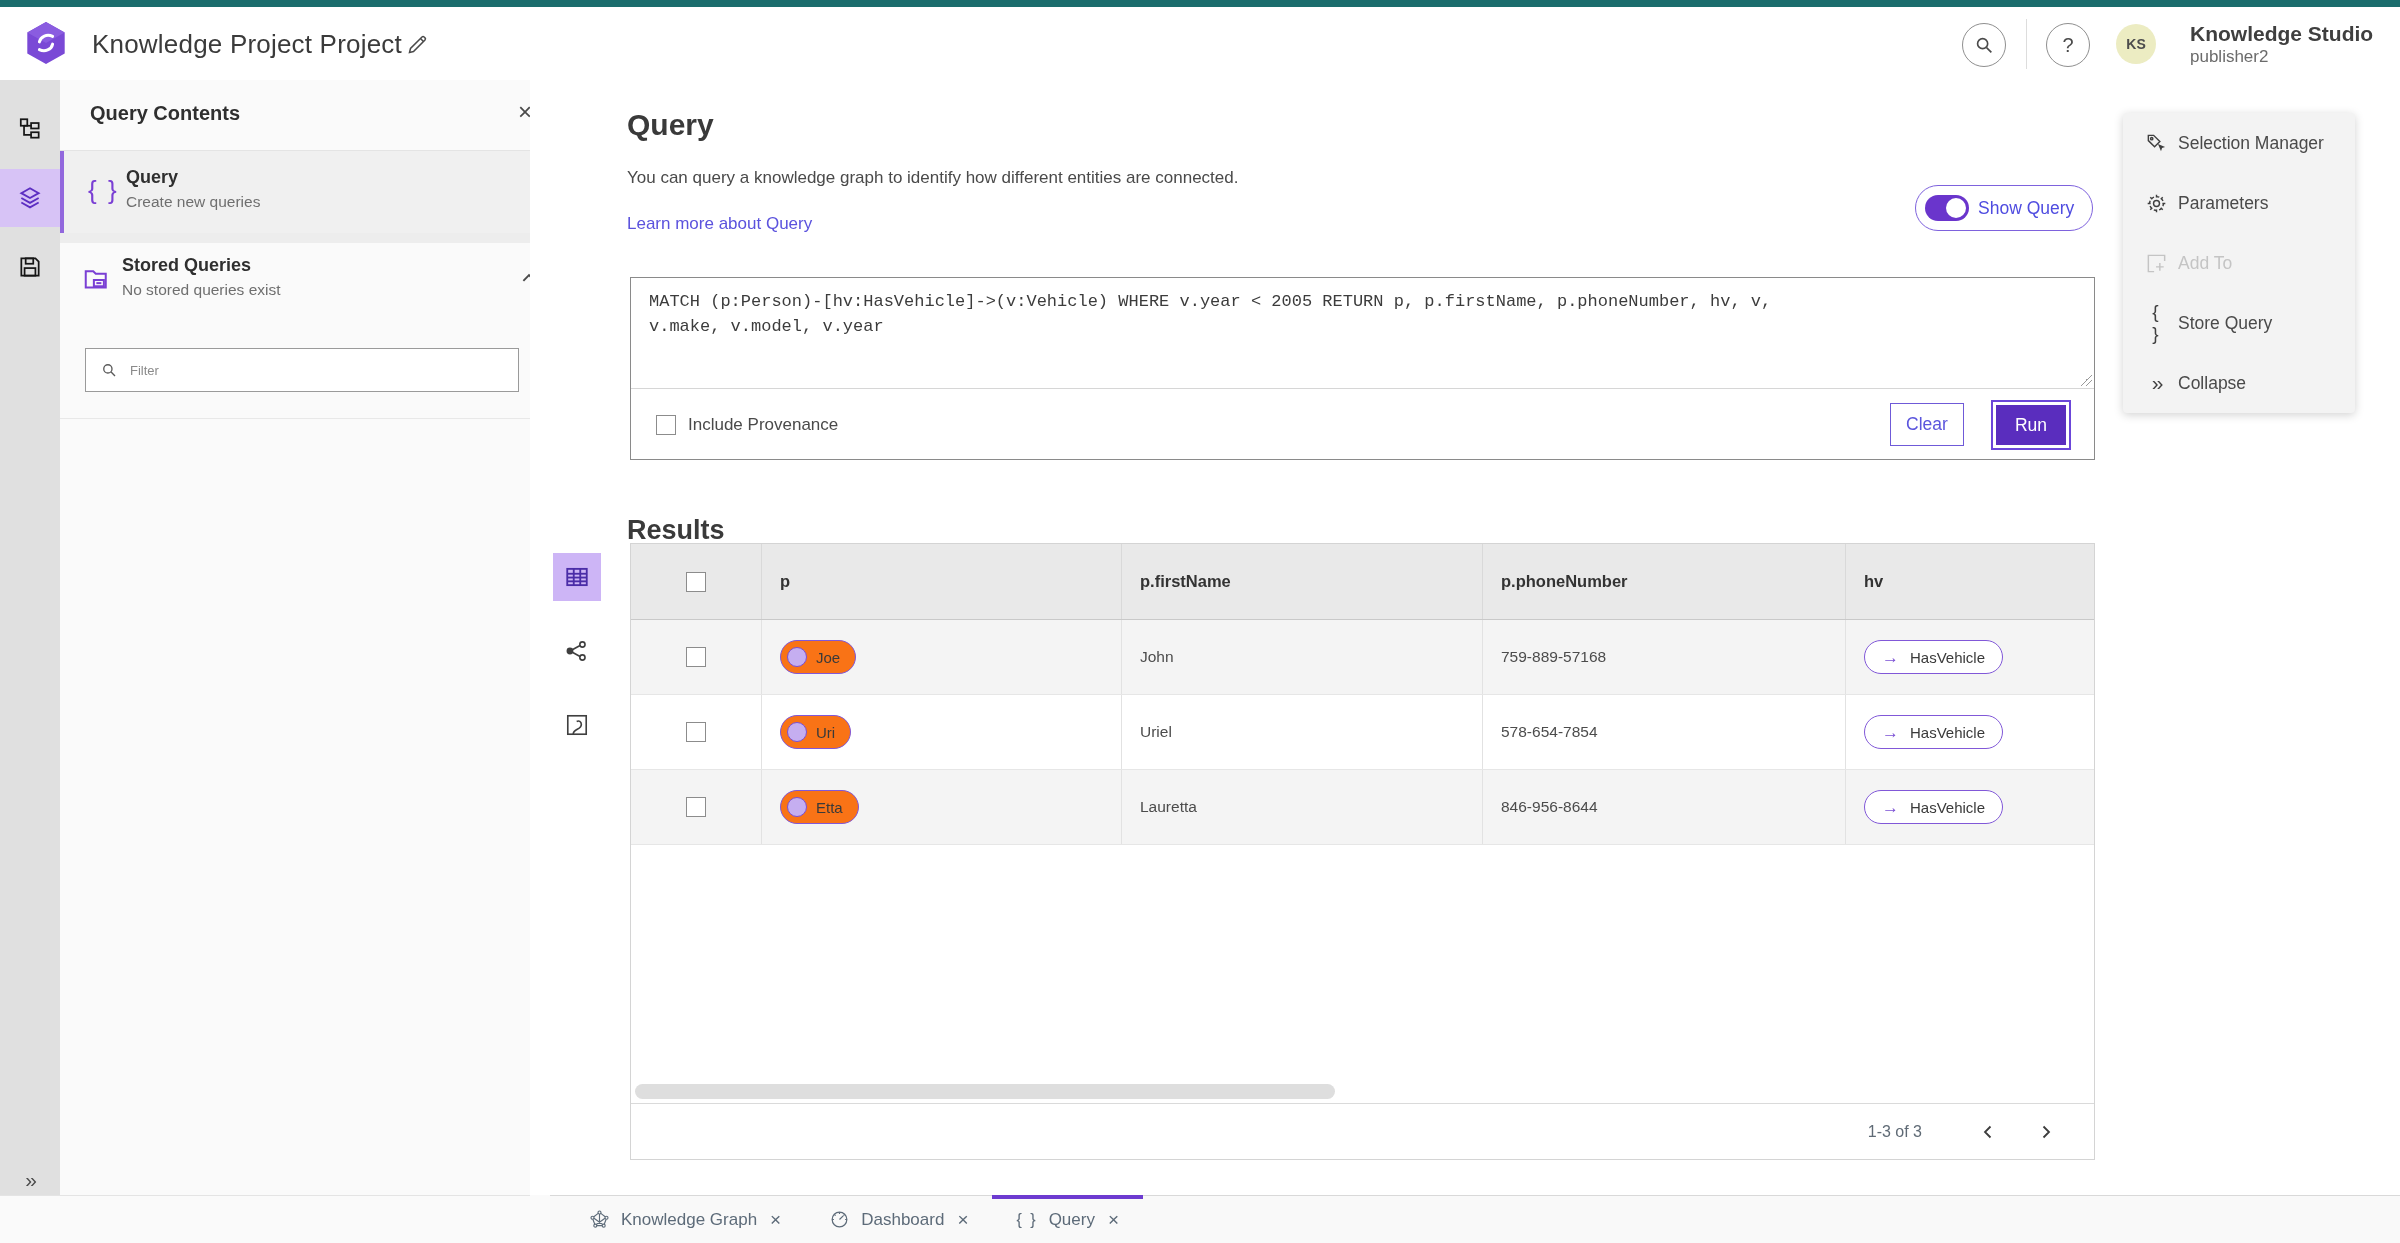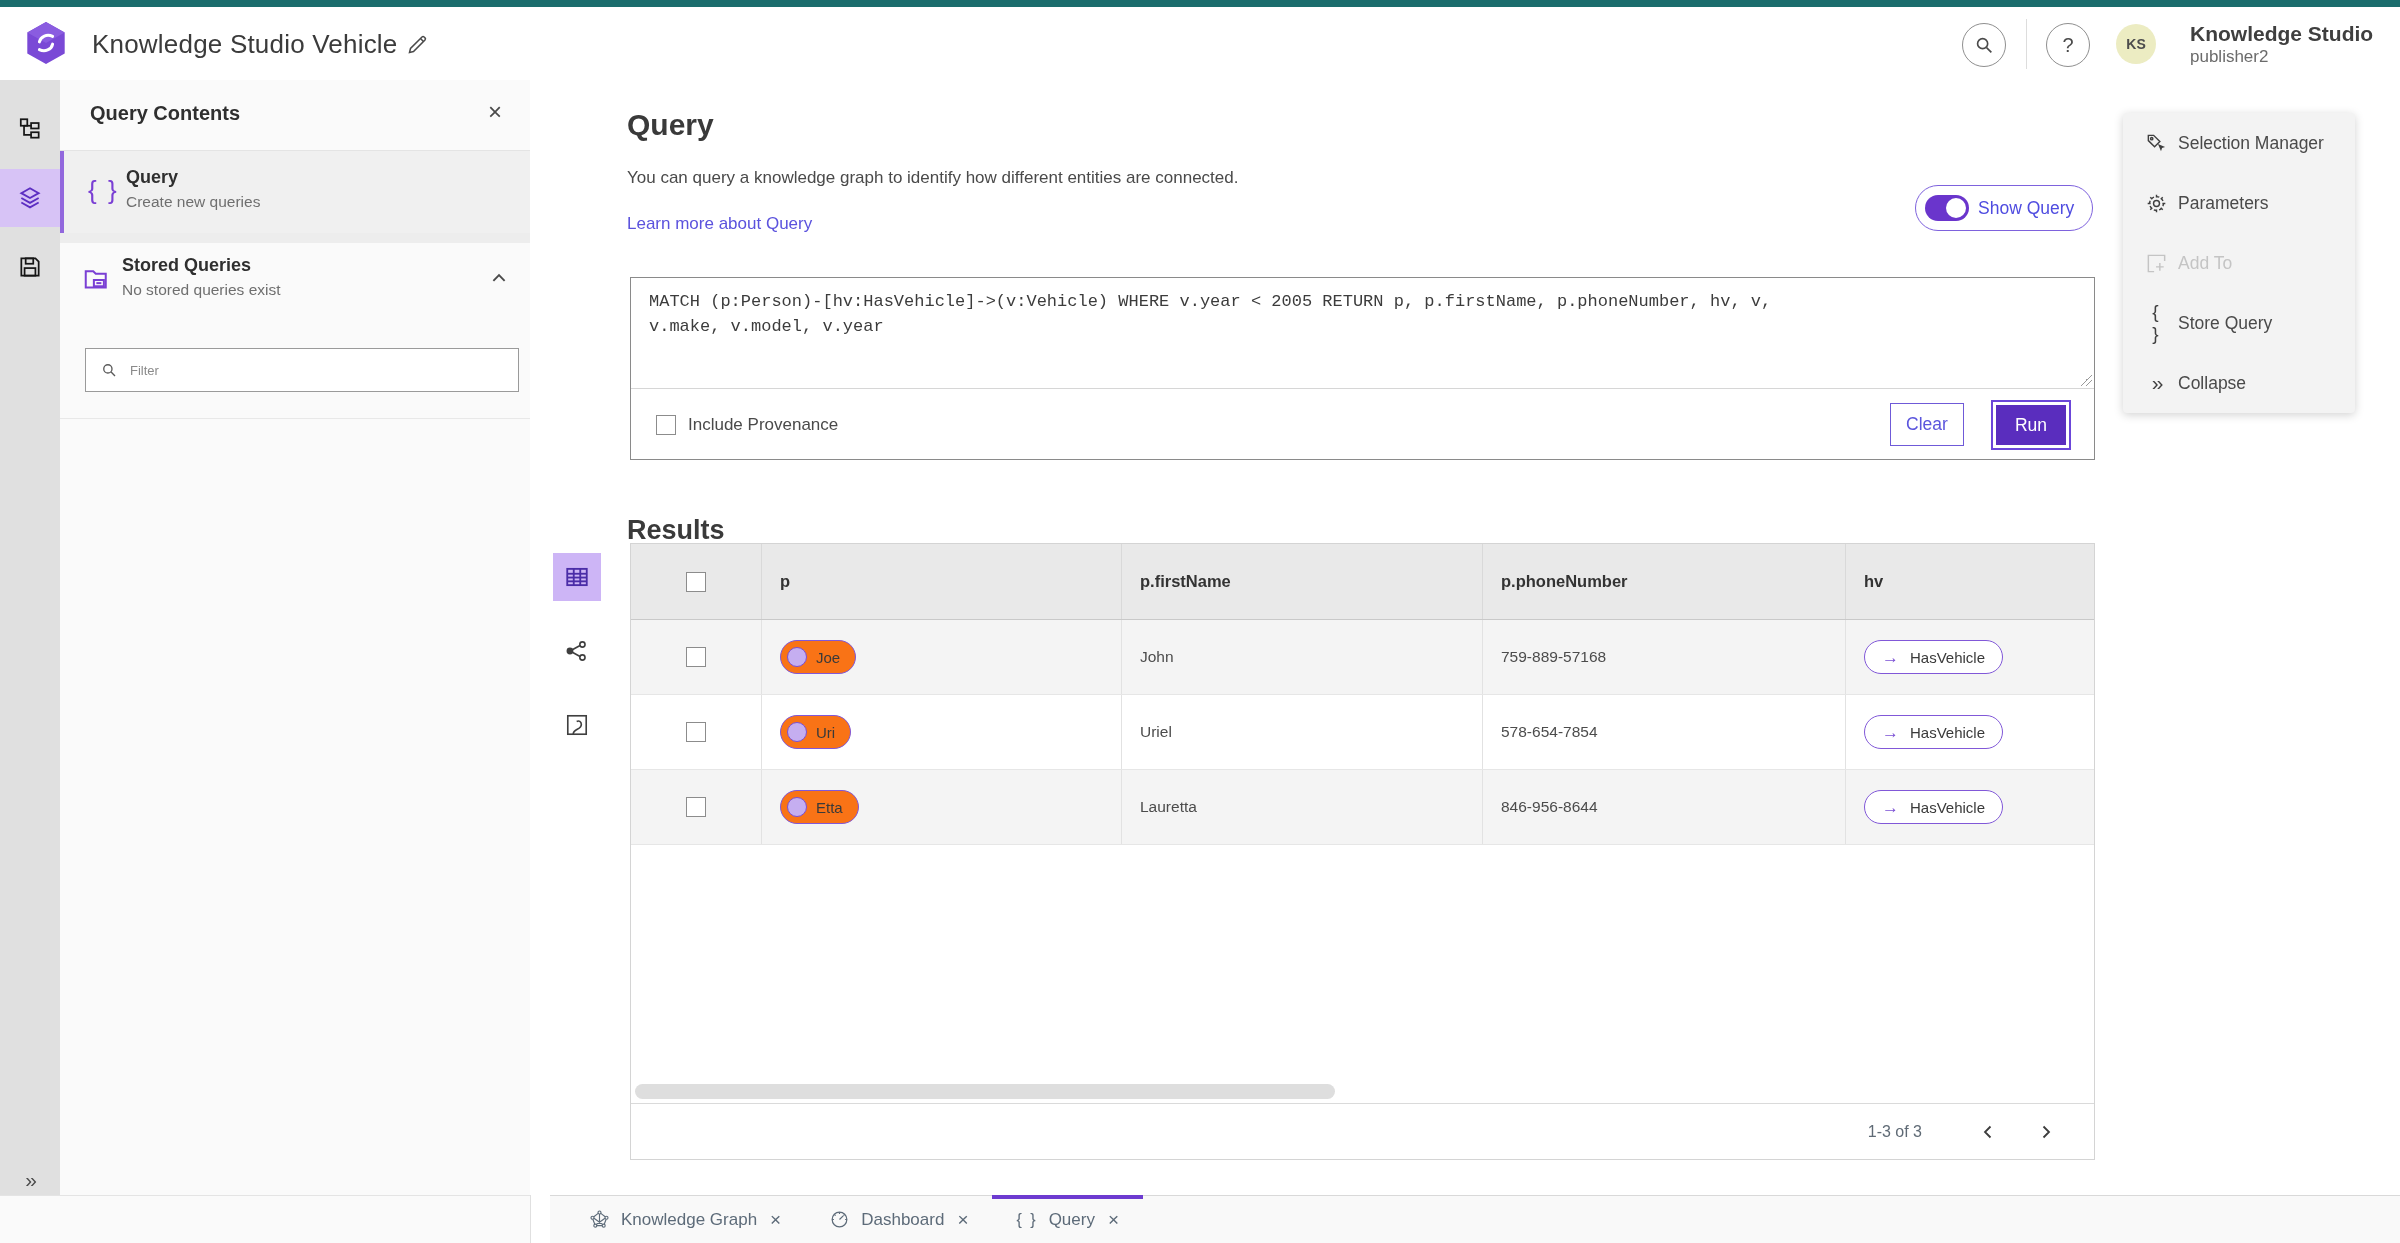--- a/index.html
+++ b/index.html
@@ -22,21 +22,21 @@
   .user-sub{font-size:17px;color:#6b6b6b;}
 
   
   .rail{position:absolute;left:0;top:80px;width:60px;height:1163px;background:#e0e0e0;}
   .rail-btn{position:absolute;left:0;width:60px;height:58px;display:flex;align-items:center;justify-content:center;cursor:pointer;}
   .rail-btn svg{width:26px;height:26px;}
   .rail-btn.selected{background:#d7c3f6;}
   .rail-expand{position:absolute;left:0;top:1158px;width:60px;height:44px;display:flex;align-items:center;justify-content:center;font-size:21px;color:#4c4c4c;letter-spacing:-2px;cursor:pointer;}
 
   
-  .sidebar{position:absolute;left:60px;top:80px;width:470px;height:1163px;background:#fafafa;border-right:1px solid #e0e0e0;}
+  .sidebar{position:absolute;left:60px;top:80px;width:470px;height:1163px;background:#fafafa;border-right:1px solid #e0e0e0;padding-left:30px;}
   .sb-header{position:absolute;left:0;top:0;width:100%;height:70px;}
   .sb-title{position:absolute;left:30px;top:22px;font-size:20px;font-weight:700;color:#2f2f2f;}
   .sb-close{position:absolute;right:28px;top:18px;font-size:24px;color:#4a4a4a;cursor:pointer;}
   .sb-div1{position:absolute;left:0;top:70px;width:100%;height:1px;background:#e4e4e4;}
   .sb-query-item{position:absolute;left:0;top:71px;width:100%;height:82px;background:#f0f0f0;border-left:4px solid #9268dd;box-sizing:border-box;cursor:pointer;}
   .sb-braces{position:absolute;left:24px;top:24px;font-size:26px;color:#7a3fd4;font-weight:500;letter-spacing:2px;}
   .sb-item-title{position:absolute;left:62px;top:16px;font-size:18px;font-weight:700;color:#2f2f2f;}
   .sb-item-sub{position:absolute;left:62px;top:42px;font-size:15.5px;color:#6f6f6f;}
   .sb-gap{position:absolute;left:0;top:153px;width:100%;height:10px;background:#ededed;}
   .sb-stored{position:absolute;left:0;top:163px;width:100%;height:96px;}
@@ -135,21 +135,21 @@
   <div class="top-accent"></div>
   <div class="header">
     <div class="logo">
       <svg viewBox="0 0 40 40">
           <polygon points="20,1 37,10.5 37,29.5 20,39 3,29.5 3,10.5" fill="#7a49d6"></polygon>
           <polygon points="20,1 37,10.5 20,20 3,10.5" fill="#8a5ce0"></polygon>
           <path d="M26 14c-5-2.6-11 0-12 5" stroke="#fff" stroke-width="2.7" fill="none" stroke-linecap="round"></path>
           <path d="M14 26c5 2.6 11 0 12-5" stroke="#fff" stroke-width="2.7" fill="none" stroke-linecap="round"></path>
         </svg>
     </div>
-    <div class="app-title">Knowledge Studio Vehicle</div>
+    <div class="app-title">Knowledge Project Project</div>
     <div class="edit-pencil">
       <svg viewBox="0 0 24 24" fill="none" stroke="#4a4a4a" stroke-width="1.5">
           <path d="M4.5 19.5l1-4L17 4a1.5 1.5 0 0 1 2.1 0l.9.9a1.5 1.5 0 0 1 0 2.1L8.5 18.5l-4 1z"></path>
           <line x1="15.5" y1="5.5" x2="18.5" y2="8.5"></line>
         </svg>
     </div>
     <div class="hdr-circle hdr-search">
       <svg viewBox="0 0 24 24" fill="none" stroke="#4a4a4a" stroke-width="1.8" width="22" height="22">
           <circle cx="10.5" cy="10.5" r="5.5"></circle>
           <line x1="14.8" y1="14.8" x2="20" y2="20"></line>

